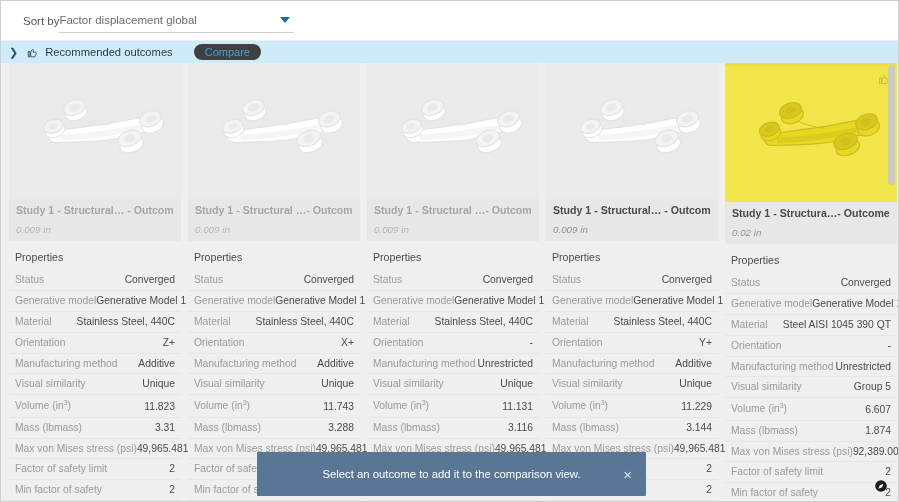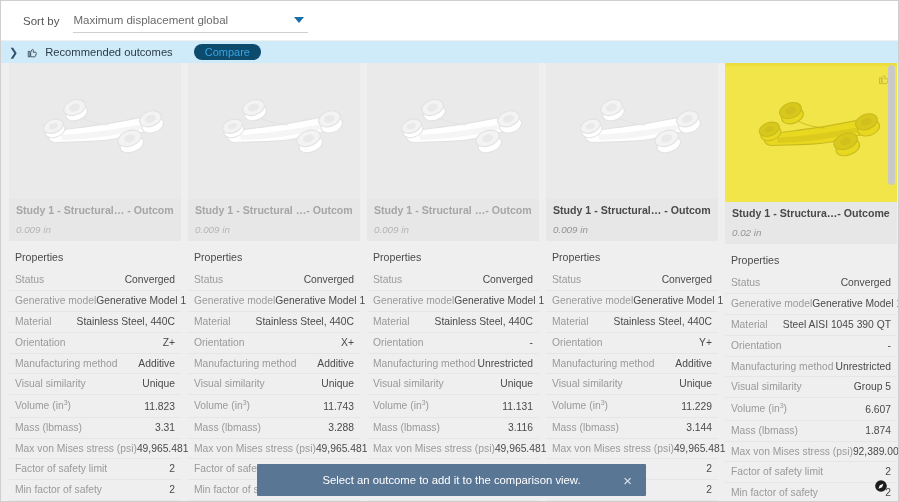--- a/index.html
+++ b/index.html
@@ -10,21 +10,21 @@
     font-family: "Liberation Sans", sans-serif;
     font-size: 11px;
     color: #4d4d4d;
     -webkit-font-smoothing: antialiased;
   }
   .app { position: relative; width: 899px; height: 502px; background:#efefef; border:1px solid #cfcfcf; }
 
   
   .sortbar {
     height: 40px; background:#fff;
-    display:flex; align-items:center; padding-left:22px; gap:14px;
+    display:flex; align-items:center; padding-left:22px; gap:0;
     border-bottom: 1px solid #f0f0f0;
   }
   .sortbar-label { font-size: 11.5px; color:#555; }
   .sort-select {
     position:relative; width:235px; height:24px;
     border-bottom:1px solid #cfcfcf;
     display:flex; align-items:center; justify-content:space-between;
     cursor:pointer;
   }
   .sort-value { font-size:11.5px; color:#6a6a6a; }
@@ -35,21 +35,21 @@
 
   
   .rec-band {
     height:22px; background:#cfeaf8;
     display:flex; align-items:center; gap:7px; padding-left:8px;
   }
   .chev { color:#2f4f6f; font-size:11px; line-height:1; }
   .thumb-ic { width:13px; height:13px; display:block; }
   .rec-title { font-size:11.2px; color:#2b3b4a; }
   .compare-pill {
-    background:#0c4a6e; border-radius:10px; padding:2px 11px;
+    background:#404040; border-radius:10px; padding:2px 11px;
     color:#3aa4dd; font-size:11px; margin-left:14px; cursor:pointer;
   }
 
   
   .grid-wrap {
     position:absolute; top:62px; left:0; right:0; bottom:0;
     overflow:hidden; background:#efefef; padding:0 8px;
   }
   .row { display:flex; gap:7px; }
   .card { width:172px; flex:0 0 172px; }
@@ -77,21 +77,21 @@
     display:flex; justify-content:space-between; align-items:baseline;
     padding:3px 6px; font-size:10.3px; line-height:1.35;
     border-bottom:1px solid #e6e6e6;
   }
   .prow .k { color:#9a9a9a; white-space:nowrap; }
   .prow .v { color:#4a4a4a; font-weight:normal; text-align:right; white-space:nowrap; }
   .prow .k sup { font-size:7px; }
 
   
   .toast {
-    position:absolute; left:256px; bottom:5px; width:389px; height:32px;
+    position:absolute; left:256px; bottom:5px; width:389px; height:44px;
     background:#5a7695; color:#fff;
     display:flex; align-items:center; justify-content:center;
     font-size:11.3px; border-radius:1px;
   }
   .toast .x {
     position:absolute; right:14px; top:50%; transform:translateY(-50%);
     font-size:15px; color:#d8e2ec; cursor:pointer; line-height:1;
   }
 
   
@@ -102,21 +102,21 @@
   .navcube { position:absolute; right:10px; bottom:8px; width:14px; height:14px; }
 </style>
 </head>
 <body>
 
 <div class="app">
 
   <div class="sortbar">
     <span class="sortbar-label">Sort by</span>
     <div class="sort-select">
-      <span class="sort-value">Maximum displacement global</span>
+      <span class="sort-value">Factor displacement global</span>
       <span class="caret"></span>
     </div>
   </div>
 
   <div class="rec-band">
     <span class="chev">❯</span>
     <svg class="thumb-ic" viewBox="0 0 24 24">
       <path d="M6 10v10h3V10H6zM10.5 20h7.1c.8 0 1.5-.5 1.7-1.3l1.6-5.2c.3-1-.5-2-1.5-2H15l.6-3.3c.1-.9-.5-1.7-1.4-1.8-.6-.1-1.2.2-1.5.8L10.5 11.5V20z" fill="none" stroke="#2b3b4a" stroke-width="1.5" stroke-linejoin="round"></path>
     </svg>
     <span class="rec-title">Recommended outcomes</span>

